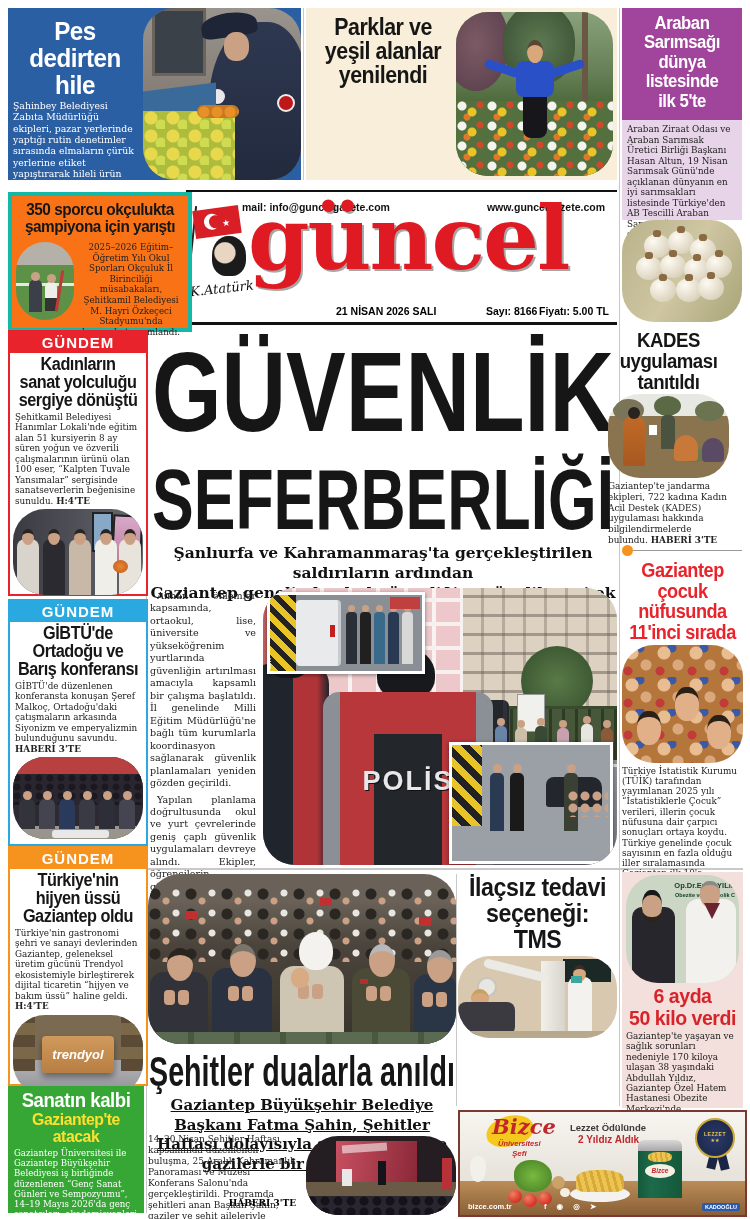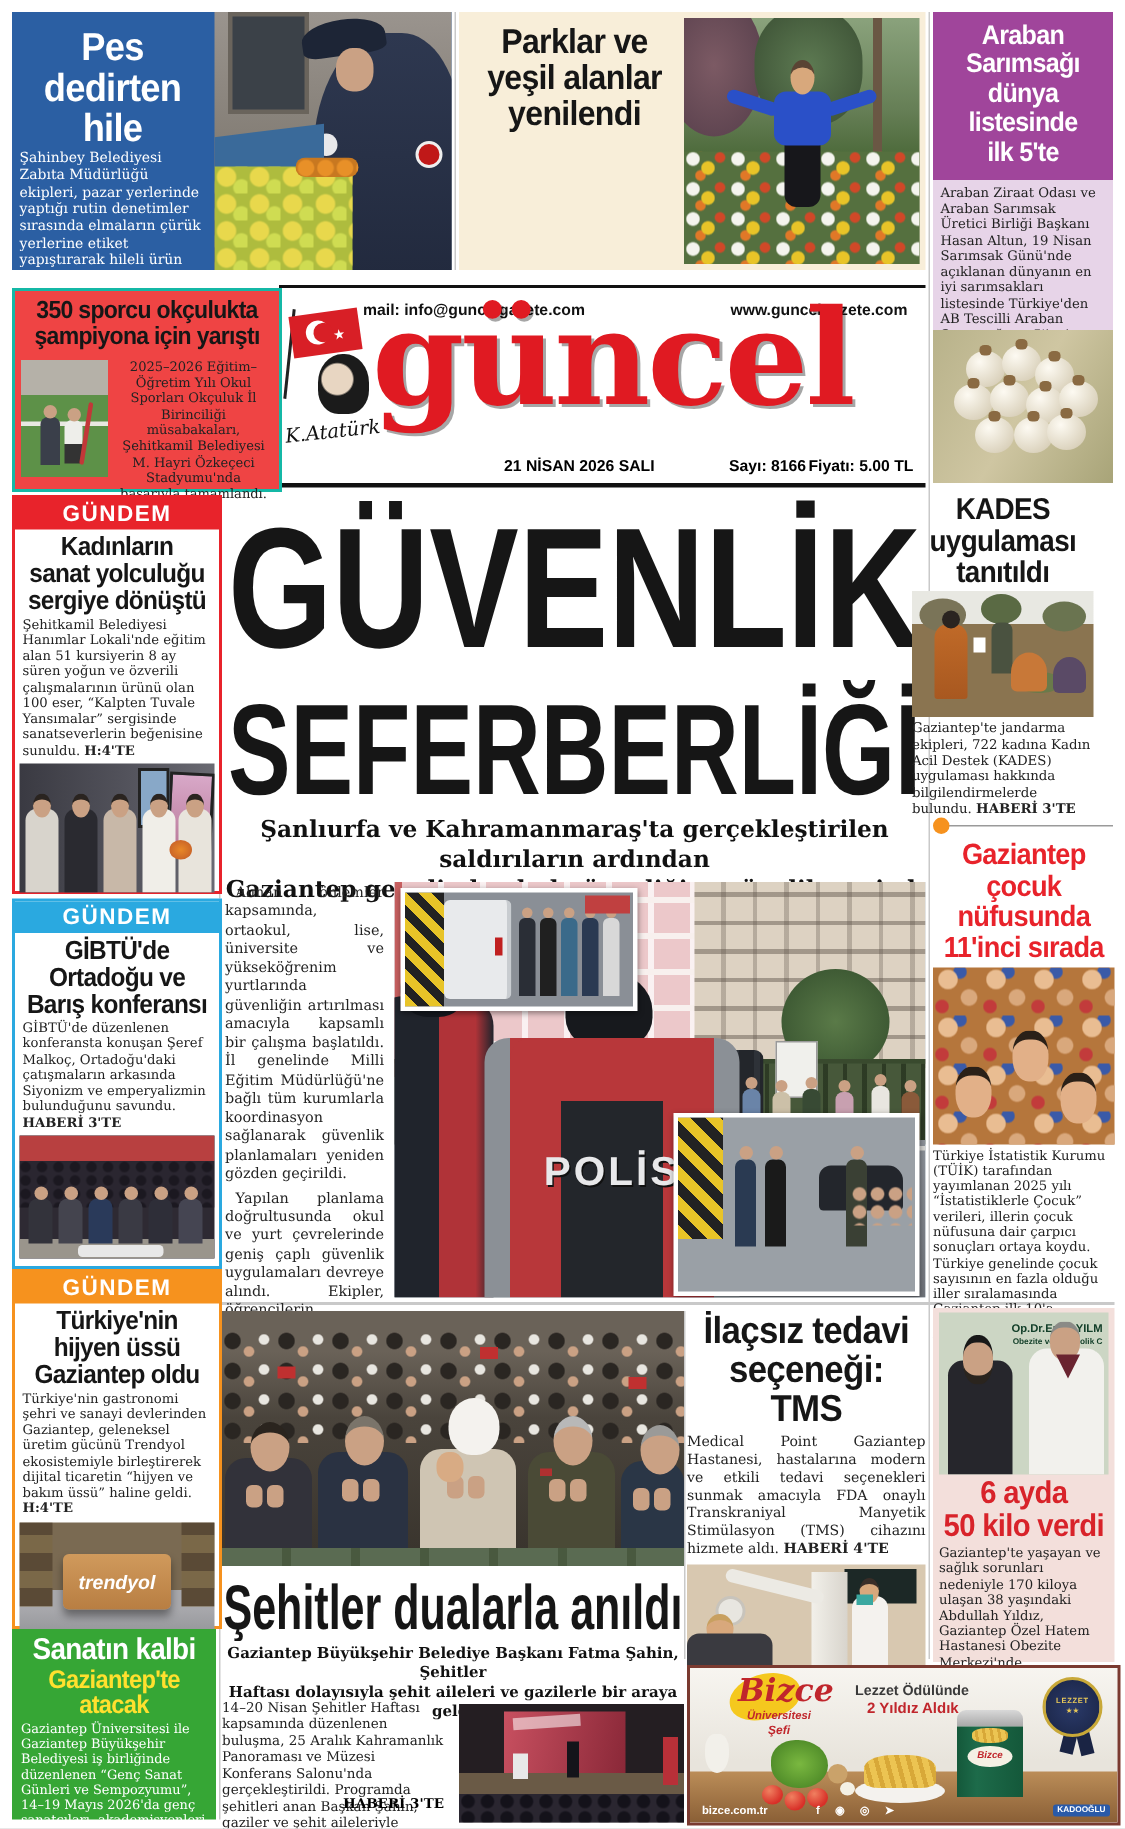--- a/index.html
+++ b/index.html
@@ -1,19 +1,19 @@
 <!DOCTYPE html>
 <html><head>
 <meta charset="utf-8">
 <style>
   html,body{margin:0;padding:0;background:#d8d8d8;}
   .page{position:relative;width:750px;height:1219px;margin:0 auto;background:#ffffff;
         font-family:"Liberation Sans",sans-serif;overflow:hidden;}
   .abs{position:absolute;}
-  .ph{position:absolute;overflow:hidden;background:#bbb;}
+  .ph{position:absolute;overflow:hidden;background:#bbb;border-radius:32px;}
   .ph *{position:absolute;}
   .bt{font-family:"DejaVu Serif",serif;color:#222;}
   .cx{transform:scaleX(.93);transform-origin:center top;}
   .hl{font-weight:bold;color:#161616;line-height:1.04;text-align:center;letter-spacing:-.5px;}
   b{font-family:inherit;}
   .vr{position:absolute;width:1px;background:#c9c9c9;}
   .hrule{position:absolute;height:2px;background:#c9c9c9;}
 
   
   .b-pes{left:8px;top:8px;width:293px;height:172px;background:#2b5fa3;}
@@ -43,21 +43,21 @@
   .mh-flag::before{content:'';position:absolute;left:10px;top:5px;width:16px;height:16px;border-radius:50%;background:#fff;}
   .mh-flag::after{content:'';position:absolute;left:15px;top:7px;width:13px;height:13px;border-radius:50%;background:#d81f26;}
   .mh-star{position:absolute;left:36px;top:26px;color:#fff;font-size:9px;transform:rotate(-8deg);}
   .mh-pole{position:absolute;left:6px;top:14px;width:2px;height:60px;background:#222;transform:rotate(6deg);}
   .mh-ata{position:absolute;left:26px;top:44px;width:34px;height:40px;border-radius:48% 48% 40% 40%;
           background:radial-gradient(circle at 38% 42%,#e8d6c2 0 32%,#1b1b1b 36%);}
   .mh-sign{position:absolute;left:4px;top:88px;width:80px;font-family:"DejaVu Serif",serif;font-style:italic;
            font-size:13px;color:#111;transform:rotate(-6deg);}
 
   
-  .b-ok{left:8px;top:192px;width:176px;height:132px;border:2px solid #14b8a6;background:#ef4444;}
+  .b-ok{left:8px;top:192px;width:176px;height:132px;border:4px solid #14b8a6;background:#f97316;}
   .ok-hl{margin-top:5px;font-size:16.5px;}
   .ok-row{position:absolute;left:4px;top:46px;right:4px;bottom:4px;}
   .ok-body{position:absolute;right:0;top:0;width:106px;font-size:8.7px;line-height:1.22;text-align:center;}
 
   
   .gbox{position:absolute;left:8px;width:136px;background:#fff;}
   .glabel{height:21px;color:#fff;font-weight:bold;font-size:15px;text-align:center;line-height:21px;letter-spacing:1px;}
   .ghl{font-size:17.5px;margin-top:2px;}
   .gbody{padding:2px 5px 0 5px;font-size:8.8px;line-height:1.2;}
   .b-g1{top:330px;height:262px;border:2px solid #e8232b;}
@@ -92,21 +92,21 @@
   .ki-body{padding:2px 4px;font-size:8.8px;line-height:1.18;}
 
   
   .b-tms{left:458px;top:874px;width:159px;}
   .tm-hl{font-size:25px;}
   .tm-body{margin-top:4px;font-size:9.4px;line-height:1.26;text-align:justify;}
 
   
   .seh-svg{position:absolute;left:146px;top:1046px;width:312px;height:48px;}
   .seh-sub{position:absolute;left:148px;top:1096px;width:308px;text-align:center;
-           font-family:"DejaVu Serif",serif;font-weight:bold;font-size:10px;line-height:1.3;color:#111;}
+           font-family:"DejaVu Serif",serif;font-weight:bold;font-size:15px;line-height:1.3;color:#111;text-decoration:underline;}
   .seh-body{position:absolute;left:148px;top:1134px;width:148px;font-size:9px;line-height:1.22;}
   .seh-ref{position:absolute;left:148px;top:1198px;width:148px;text-align:right;font-size:9px;font-weight:bold;font-family:"DejaVu Serif",serif;}
 
   
   
   #ph-apples{left:135px;top:0;width:158px;height:172px;background:linear-gradient(180deg,#9a948e,#827c74 55%,#6f6a62);}
   .ap-win{left:6%;top:0;width:30%;height:36%;background:#3b4148;border:3px solid #6a645c;}
   .ap-officer{right:-4%;top:8%;width:62%;height:94%;background:linear-gradient(180deg,#2e3850,#222a3e);border-radius:50% 40% 6px 6px;}
   .ap-cap{right:28%;top:3%;width:56px;height:24px;background:#1d2536;border-radius:50% 50% 20% 20%;transform:rotate(-8deg);}
   .ap-face{right:33%;top:14%;width:25px;height:29px;background:#caa184;border-radius:45%;}
@@ -697,23 +697,20 @@
     <div class="s-speaker"></div>
     <div class="s-aud"></div>
     <div class="s-flag"></div>
   </div>
 
   <div class="abs b-tms">
     <div class="tm-hl hl cx">
       <div>İlaçsız tedavi</div>
         <div>seçeneği: TMS</div>
     </div>
-    <div class="tm-body bt">
-      <span>Medical Point Gaziantep Hastanesi, hastalarına modern ve etkili tedavi seçenekleri sunmak amacıyla FDA onaylı Transkraniyal Manyetik Stimülasyon (TMS) cihazını hizmete aldı.</span> <b class="ref">HABERİ 4'TE</b>
-    </div>
     <div class="ph" id="ph-tms">
       <div class="t-screen"></div>
       <div class="t-col"></div>
       <div class="t-arm"></div>
       <div class="t-armhead"></div>
       <div class="t-phead"></div>
       <div class="t-pbody"></div>
       <div class="t-nurse"></div>
       <div class="t-mask"></div>
       <div class="t-floor"></div>

